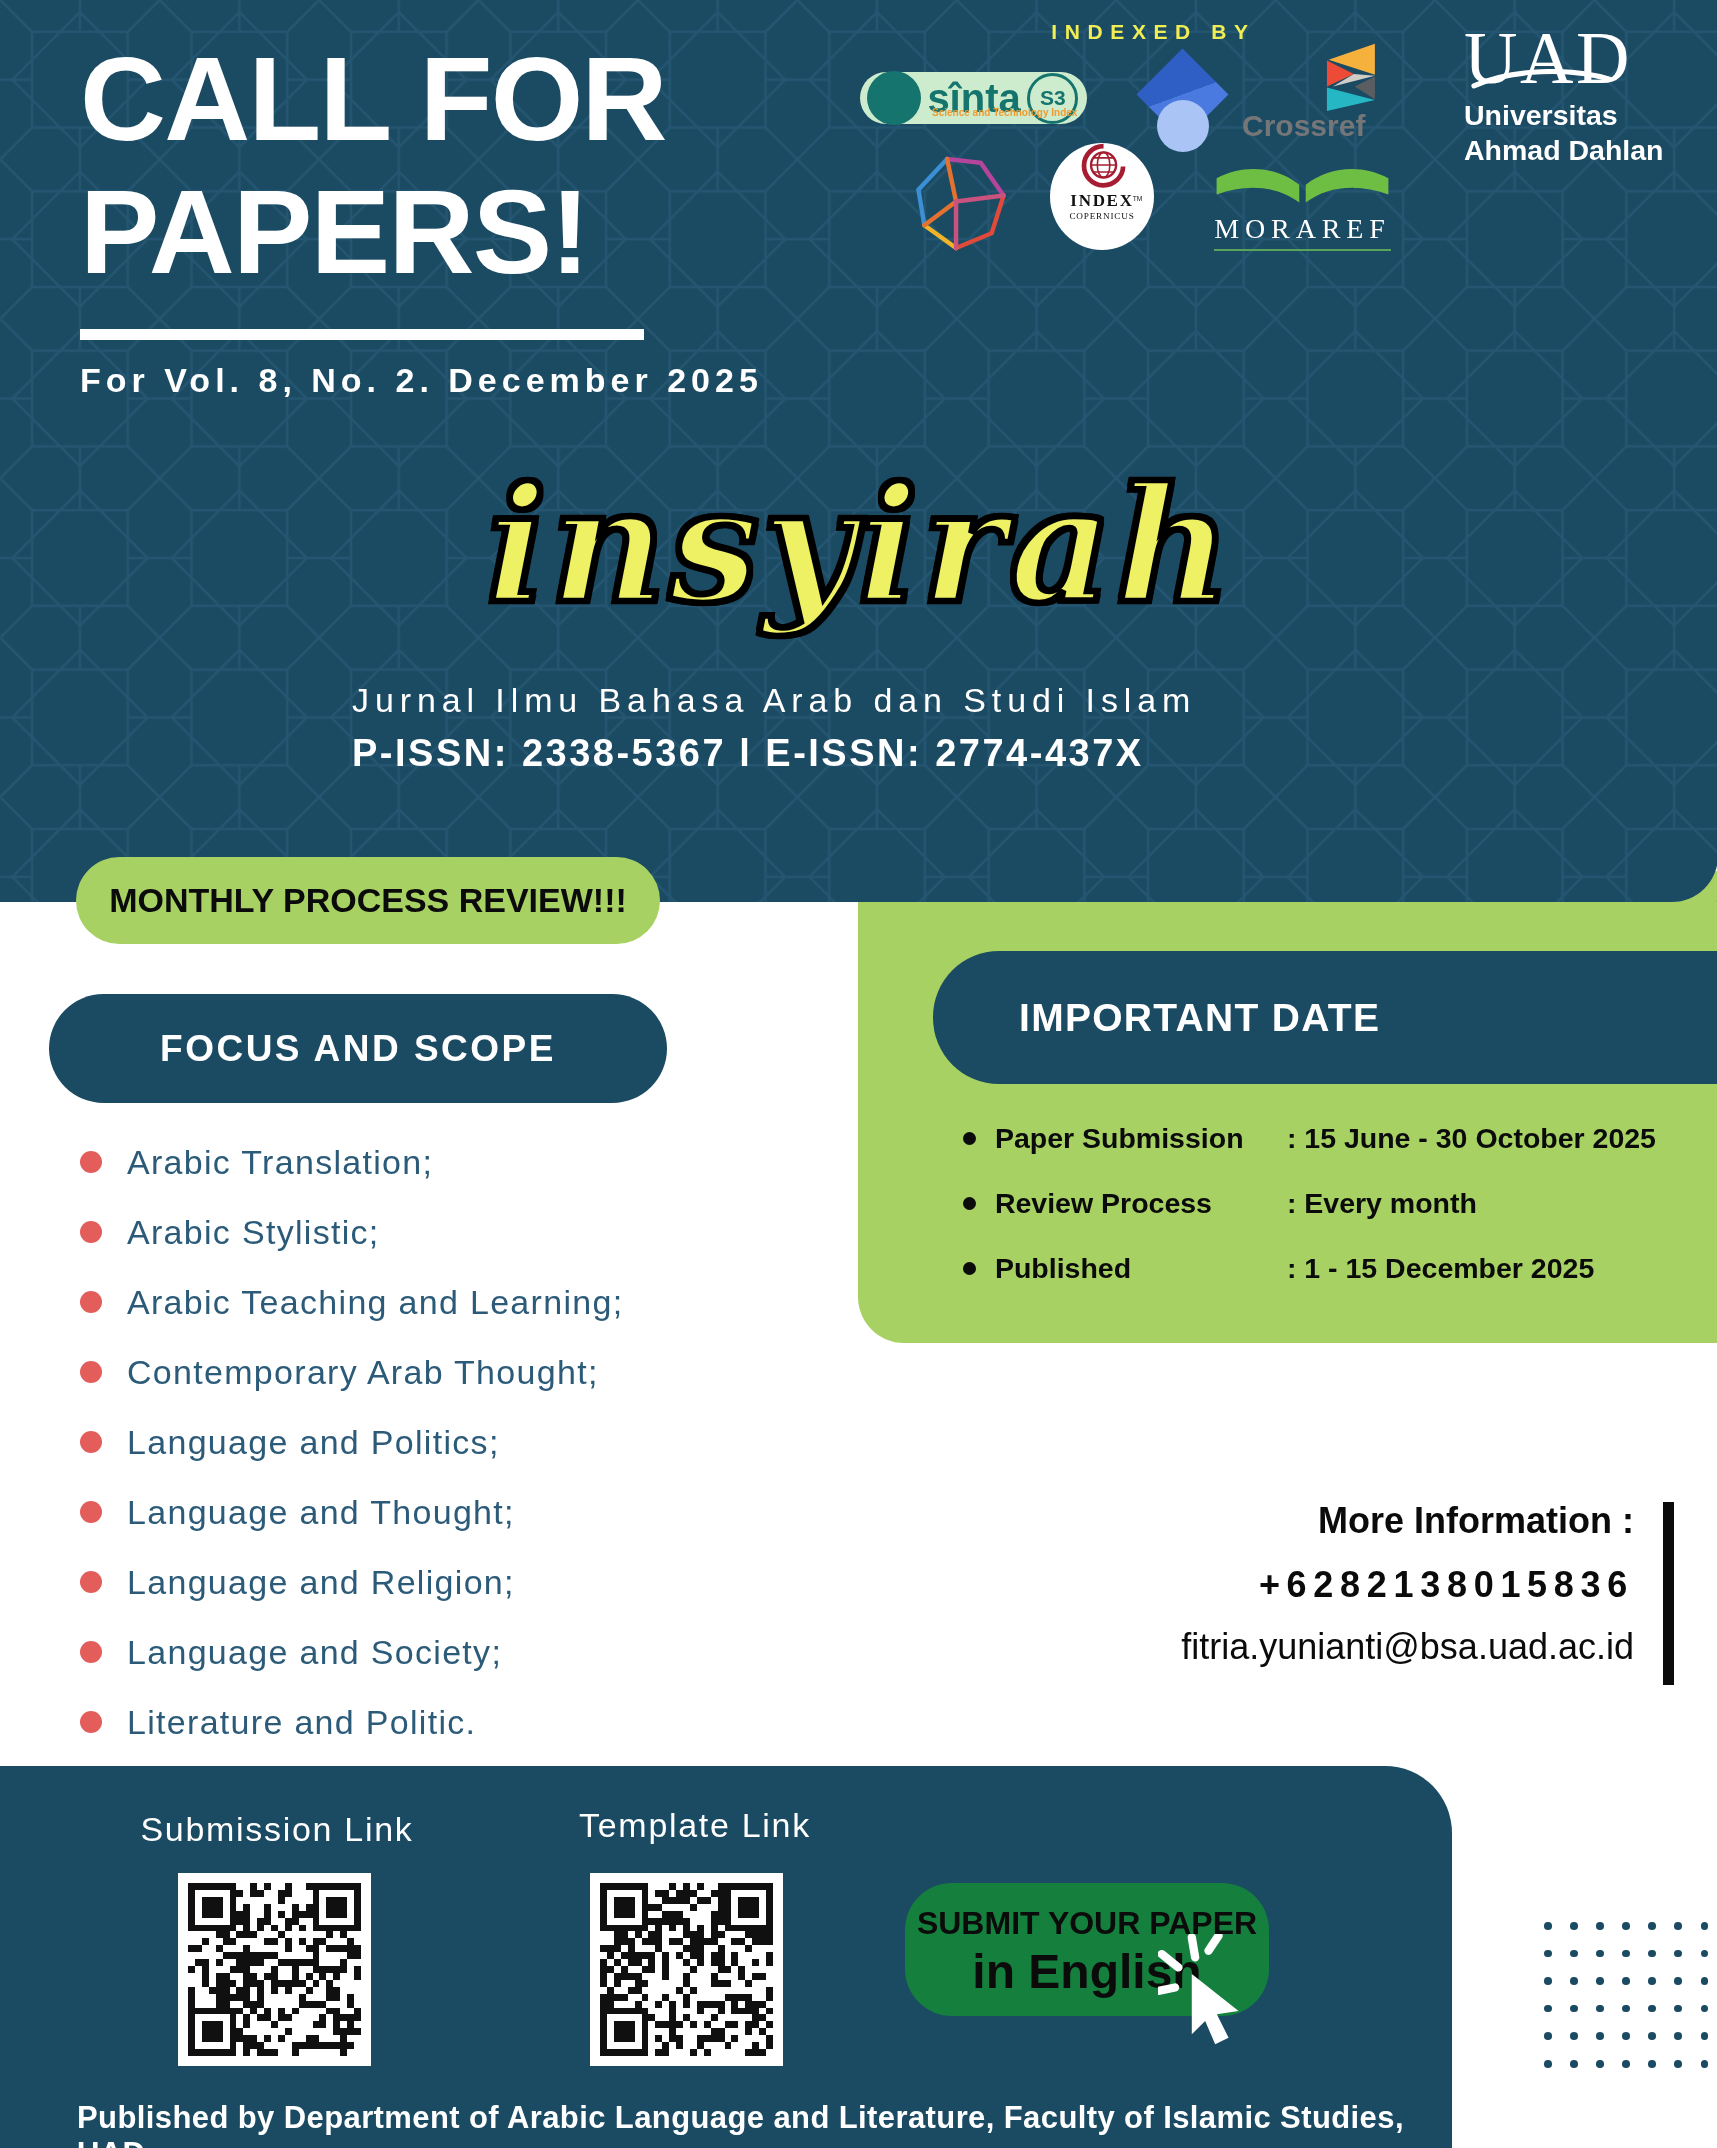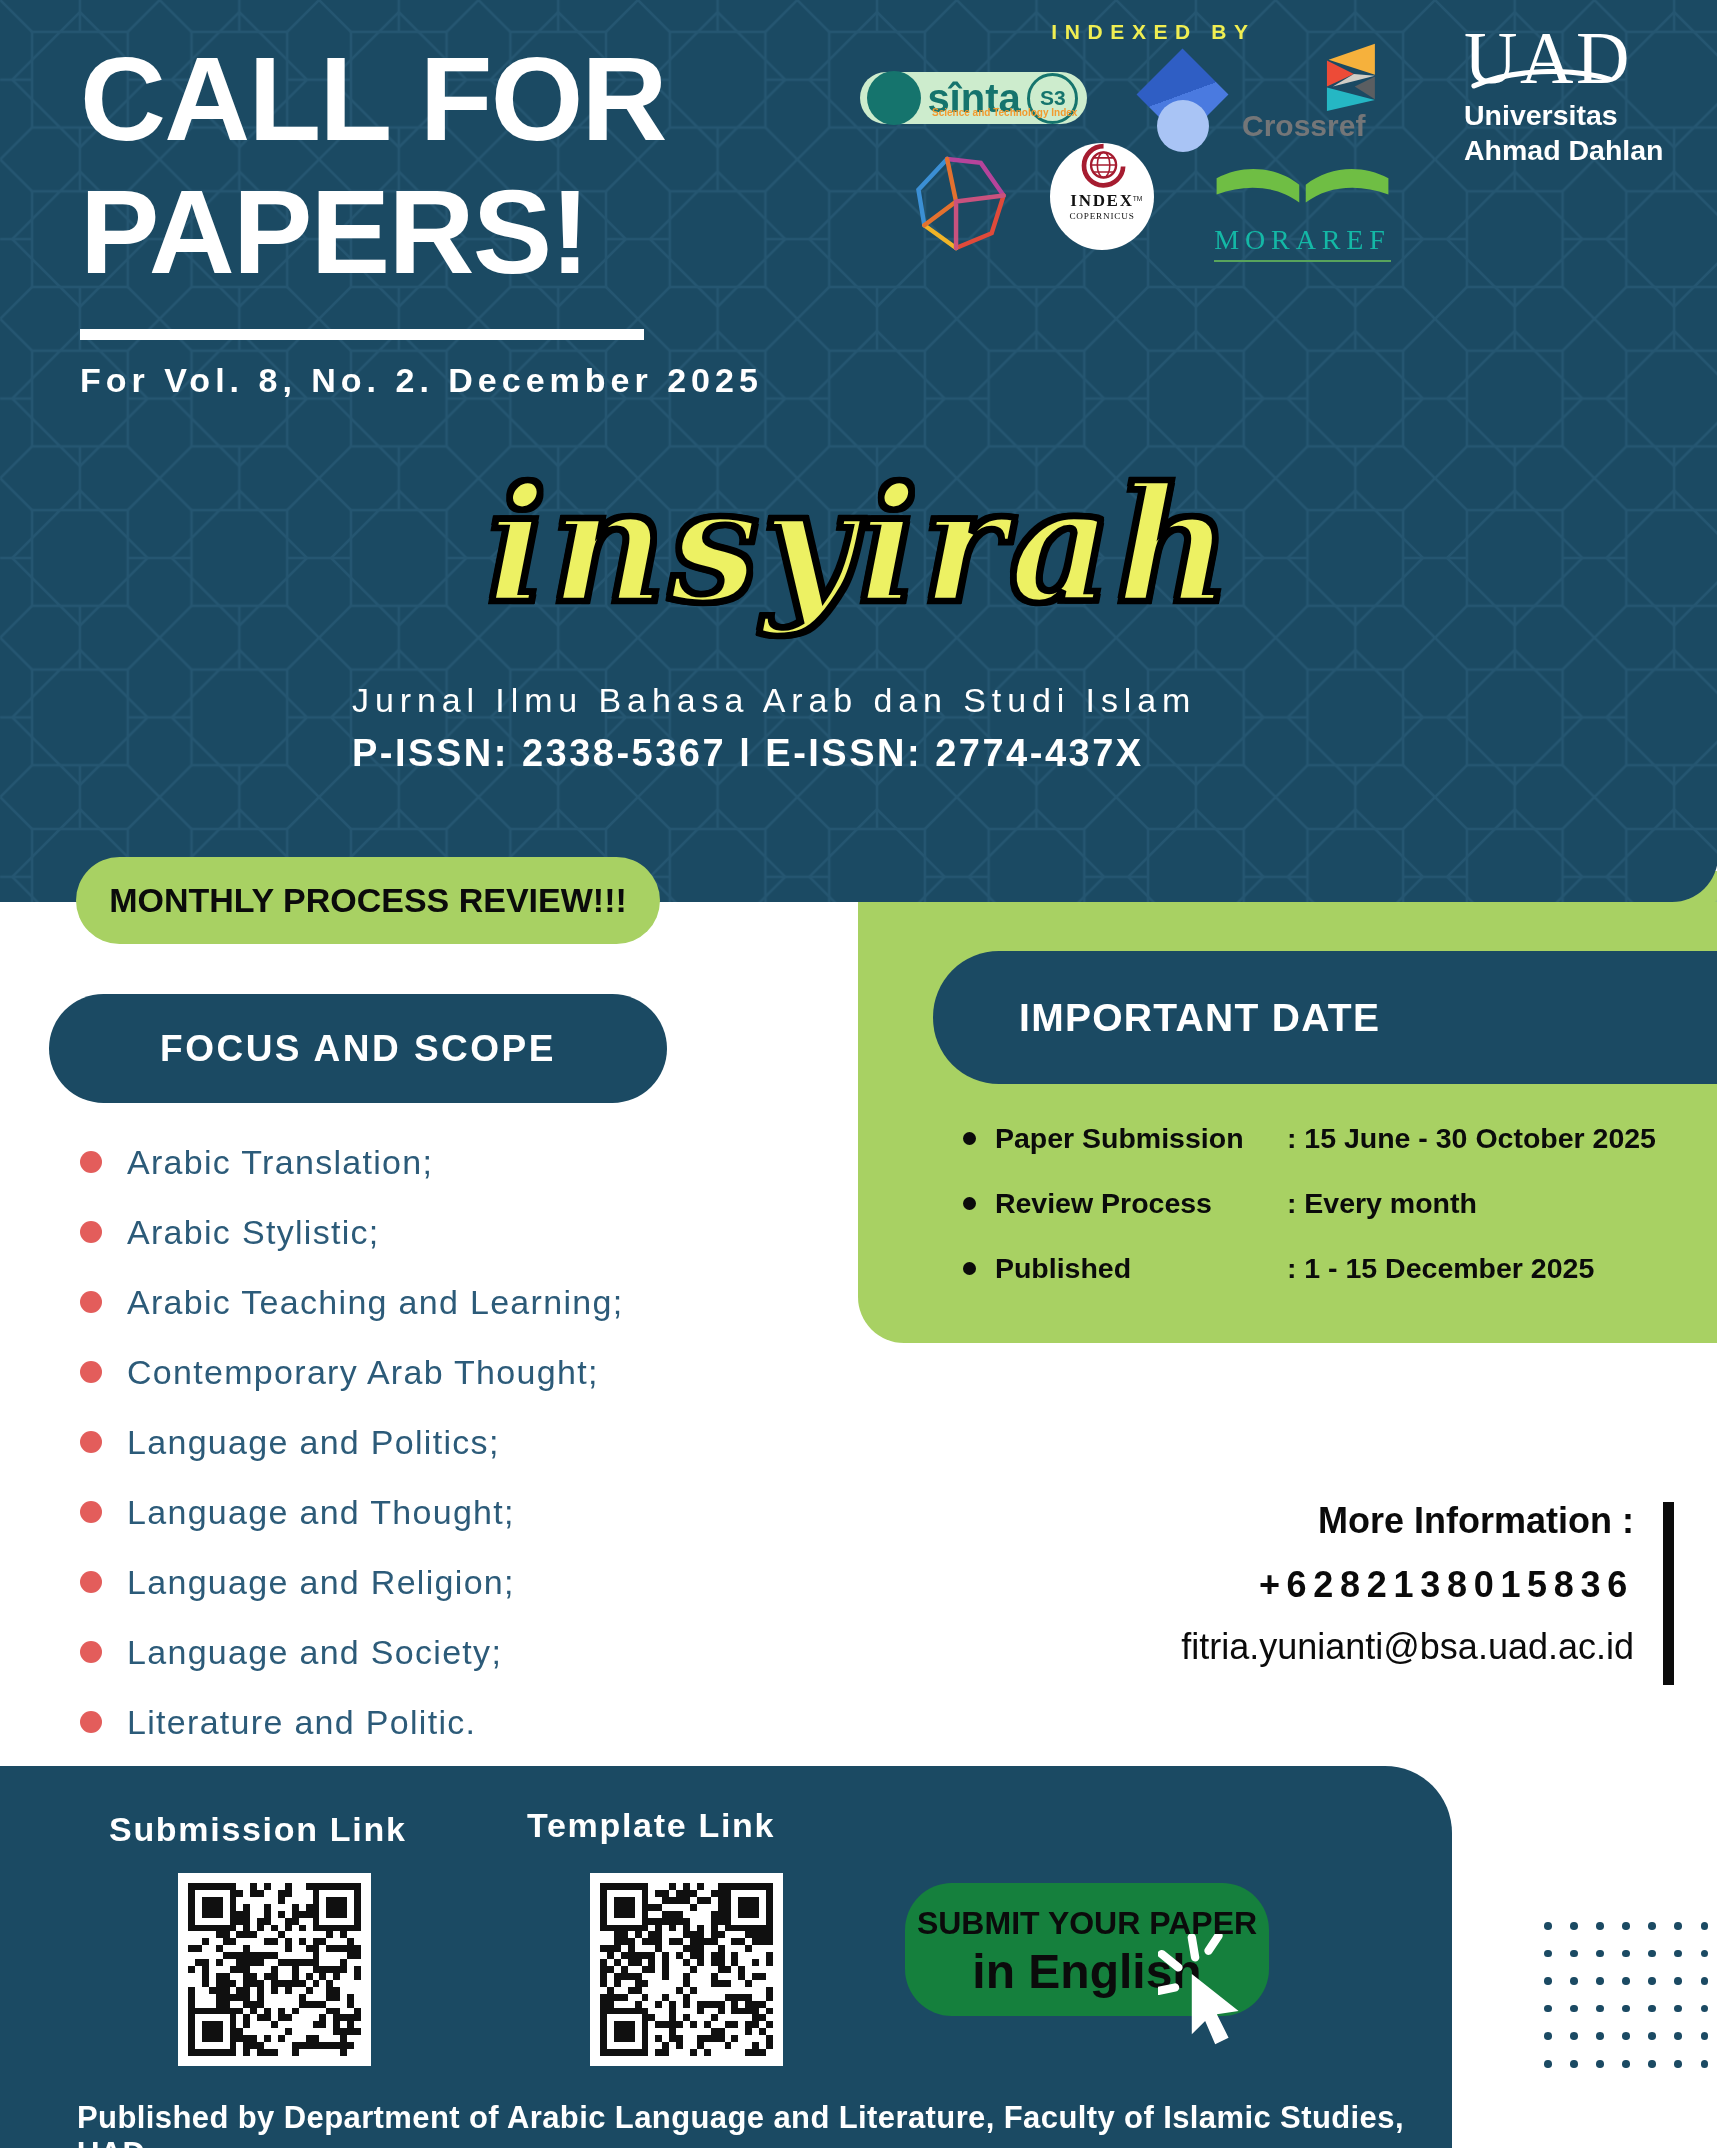--- a/index.html
+++ b/index.html
@@ -48,21 +48,21 @@
   #icop{left:1050px;top:143px;width:104px;height:107px;background:#fff;border-radius:50%;
         text-align:center;overflow:hidden;}
   #icop .l1{font-family:"Liberation Serif",serif;font-size:17px;font-weight:700;
             letter-spacing:1.7px;color:#111;margin-top:-1.7px;}
   #icop .l2{font-family:"Liberation Serif",serif;font-size:9.2px;letter-spacing:0.8px;color:#111;}
   #icop .tm{position:absolute;right:11.7px;top:52px;font-size:6.7px;color:#111;}
 
   
   #moraref{left:1212px;top:162px;width:181px;text-align:center;}
   #moraref .lbl{display:inline-block;font-family:"Liberation Serif",serif;font-size:28px;
-        color:#14b8a6;letter-spacing:5.9px;border-bottom:2.5px solid #58a45c;padding-bottom:4.2px;margin-top:12px;}
+        color:#ffffff;letter-spacing:5.9px;border-bottom:2.5px solid #58a45c;padding-bottom:4.2px;margin-top:1px;}
 
   
   #uad{left:1464px;top:20px;width:235px;color:#fff;}
   #uad .acr{font-family:"Liberation Serif",serif;font-size:74px;line-height:76px;letter-spacing:2.5px;}
   #uad svg{position:absolute;left:3.4px;top:49px;}
   #uad .u1{font-size:28.5px;font-weight:700;margin-top:3.4px;}
   #uad .u2{font-size:28.5px;font-weight:700;margin-top:1.7px;}
 
   
   #logo-insyirah{left:252px;top:453px;width:1217px;text-align:center;
@@ -98,22 +98,22 @@
 
   
   #more-info{right:84px;top:1500px;text-align:right;color:#0b0b0b;}
   #more-info .t{font-size:36px;font-weight:700;margin-bottom:22px;}
   #more-info .p{font-size:36px;font-weight:700;letter-spacing:6.7px;margin-bottom:20px;}
   #more-info .e{font-size:36px;font-weight:500;}
   #info-bar{right:44px;top:1502px;width:11px;height:183px;background:#0b0b0b;}
 
   
   #footer{left:0;top:1766px;width:1452px;height:382px;background:#1b4a63;border-radius:0 67px 0 0;}
-  #footer .qlabel{position:absolute;width:336px;text-align:left;color:#fff;
-                  font-size:34px;font-weight:700;letter-spacing:1.7px;}
+  #footer .qlabel{position:absolute;width:336px;text-align:center;color:#fff;
+                  font-size:34px;font-weight:400;letter-spacing:1.7px;}
   #sub-label{left:109px;top:44px;}
   #tmpl-label{left:527px;top:40px;}
   .qr-box{position:absolute;width:193px;height:193px;background:#fff;padding:10px;box-sizing:border-box;top:107px;}
   #qr1{left:178px;} #qr2{left:590px;}
   .qr{width:173px;height:173px;shape-rendering:crispEdges;}
   #submit-btn{position:absolute;left:905px;top:117px;width:364px;height:133px;border-radius:47px;
               background:#15803d;text-align:center;}
   #submit-btn .l1{margin-top:22px;font-size:32px;font-weight:700;color:#0b0b0b;}
   #submit-btn .l2{margin-top:1.7px;font-size:48px;font-weight:700;color:#0b0b0b;}
   #cursor{position:absolute;left:1158px;top:168px;}

